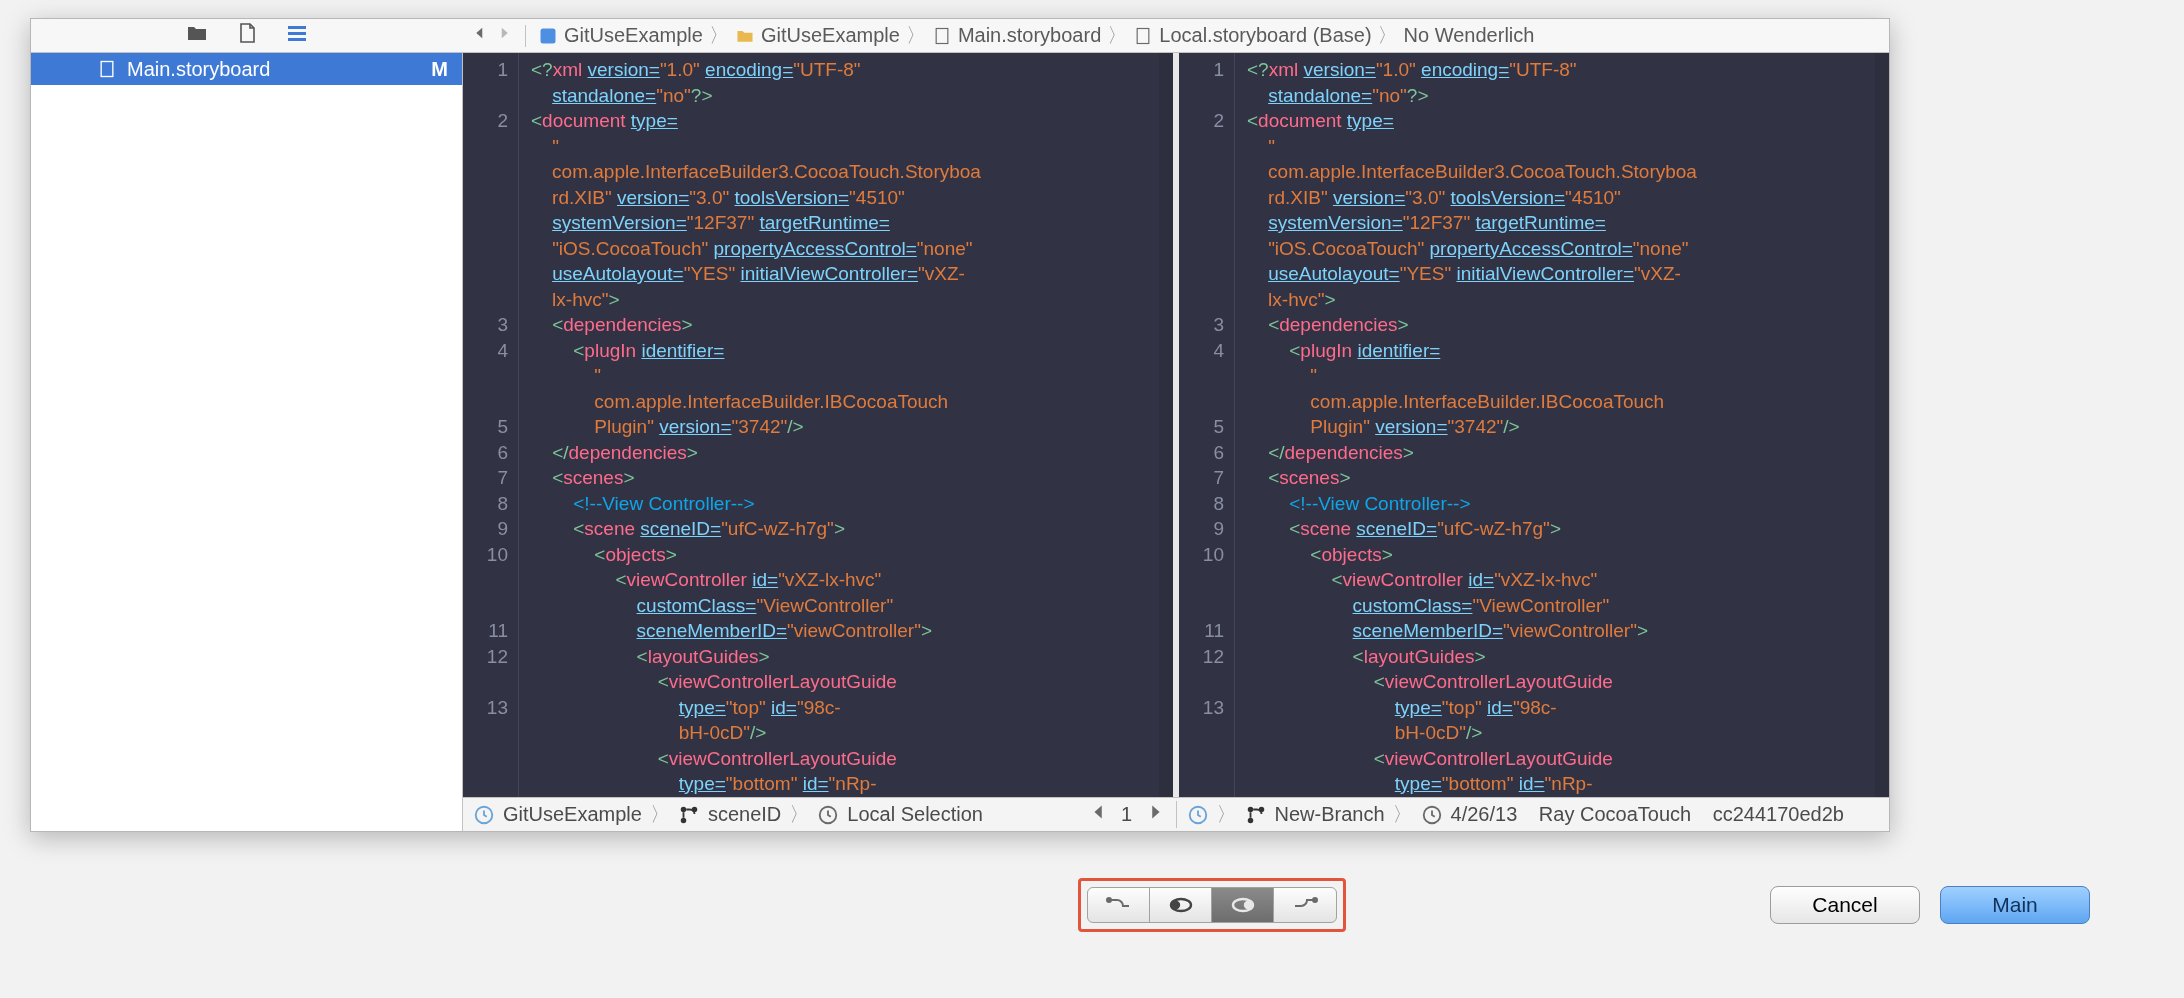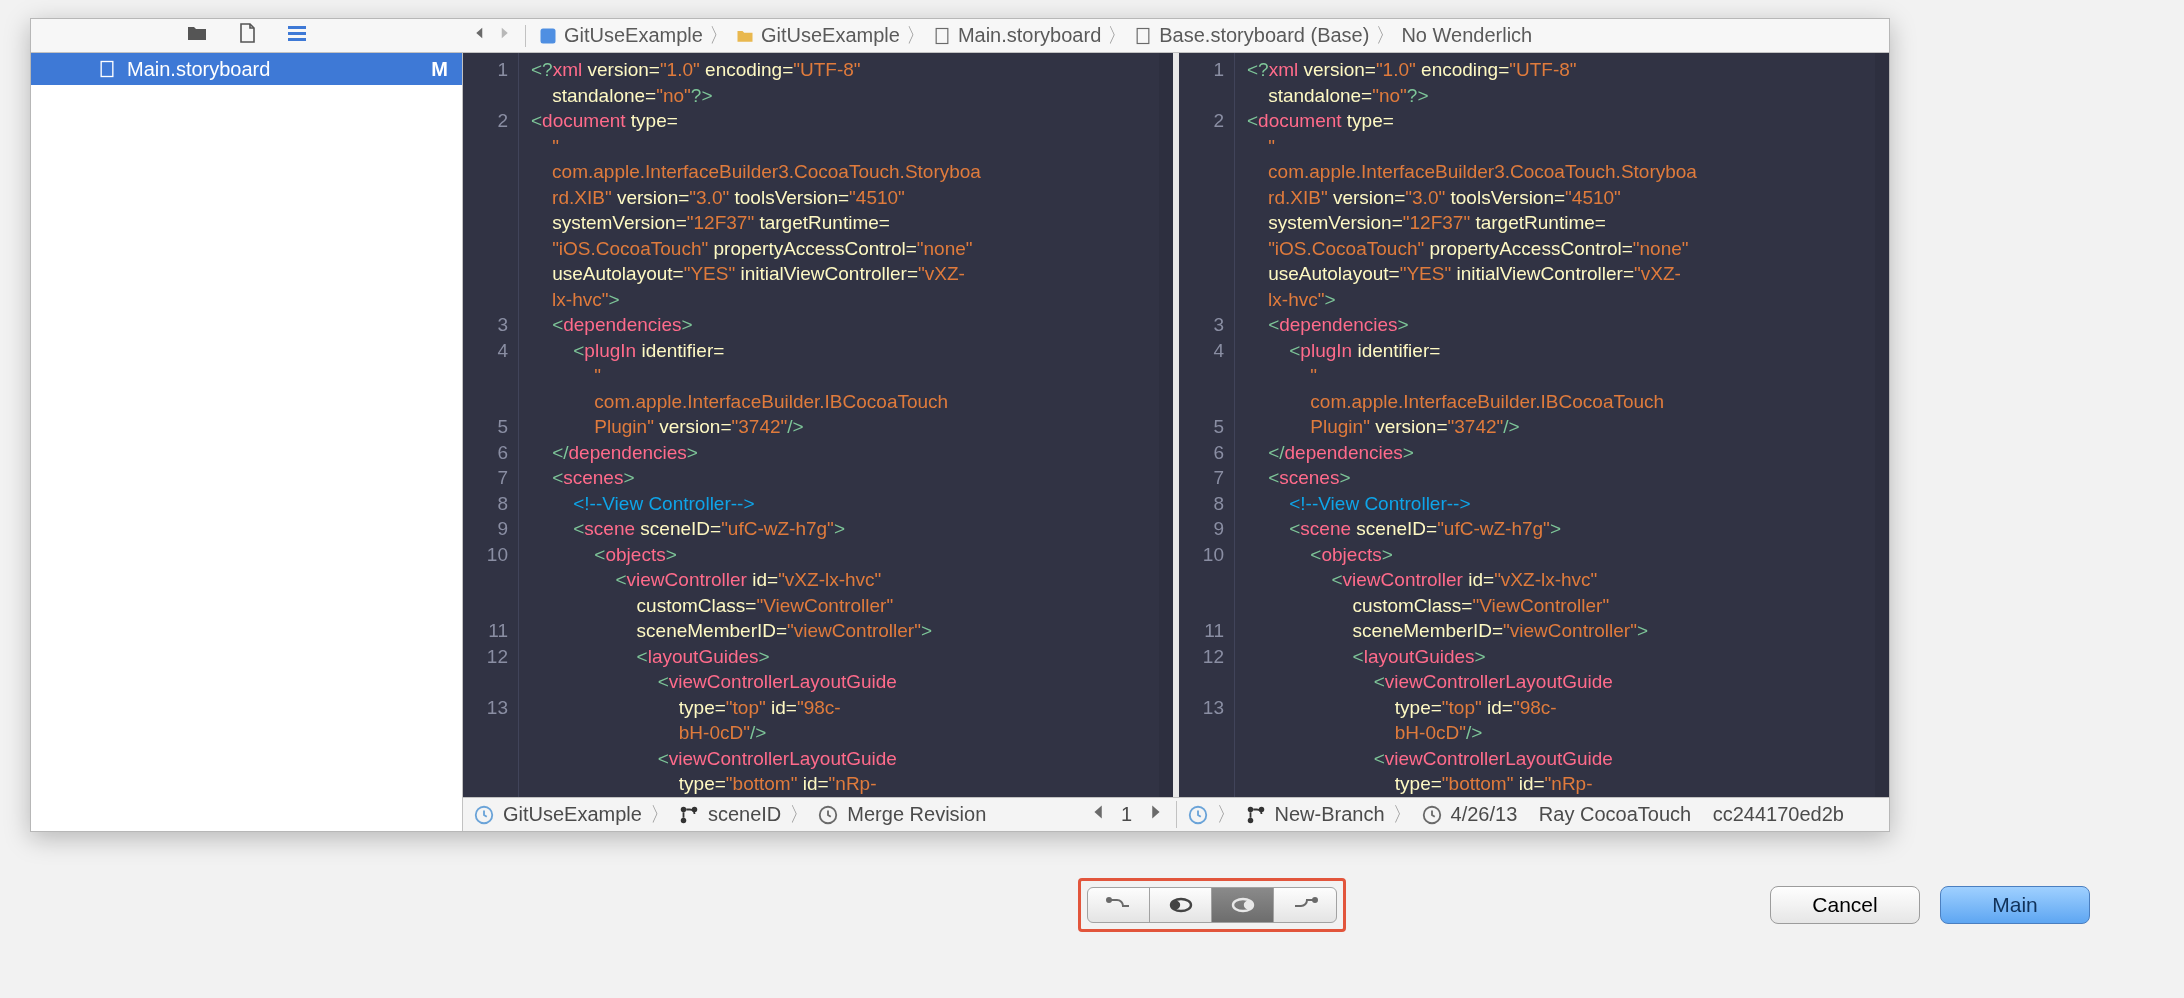--- a/index.html
+++ b/index.html
@@ -24,21 +24,21 @@
   .editors { flex:1; display:flex; flex-direction:column; }
   .panes { flex:1; display:flex; min-height:0; }
   .pane { flex:1; display:flex; min-width:0; background:#313344; color:#a6a9b8; font-family:"Menlo","Consolas",monospace; font-size:19px; line-height:25.5px; }
   .pane + .pane { border-left:6px solid #e8e8e8; }
   .gutter { width:56px; text-align:right; padding:4px 10px 0 0; color:#8a8ea3; background:#313344; border-right:1px solid #41445a; user-select:none; }
   .gutter div { height:25.5px; }
   .gutter .tall2 { height:51px; }
   .gutter .tall3 { height:76.5px; }
   .gutter .tall8 { height:204px; }
   .code { flex:1; padding:4px 8px 0 12px; white-space:pre; overflow:hidden; }
-  .t-punc{color:#7ec699;} .t-tag{color:#ff6b8b;} .t-attr{color:#fef9c3;} .t-str{color:#e07b3c;} .t-cmt{color:#0ea5e9;}
+  .t-punc{color:#7ec699;} .t-tag{color:#ff6b8b;} .t-attr{color:#7dd3fc;text-decoration:underline;} .t-str{color:#e07b3c;} .t-cmt{color:#0ea5e9;}
   .strut { width:14px; background:#2d2f3f; }
   
   .status { height:34px; display:flex; align-items:center; background:#f4f4f4; border-top:1px solid #c2c2c2; font-size:20px; color:#4b4b4b; }
   .status .half { flex:1; display:flex; align-items:center; gap:8px; padding:0 10px; min-width:0; overflow:hidden; }
   .status .half + .half { border-left:1px solid #c2c2c2; }
   .status svg { width:22px; height:22px; flex:none; }
   .arrow-sm { width:14px; height:14px; }
   .status .chev { color:#9a9a9a; }
   
   .action-row { position:absolute; left:30px; top:878px; width:2090px; height:56px; display:flex; align-items:center; }
@@ -97,21 +97,21 @@
         <svg viewBox="0 0 24 24" fill="none" stroke="#6a6a6a" stroke-width="1.4">
             <rect x="5" y="3" width="14" height="18"></rect>
           </svg>
         <span>Main.storyboard</span>
       </span>
         <span class="sep">〉</span>
       <span class="crumb">
         <svg viewBox="0 0 24 24" fill="none" stroke="#6a6a6a" stroke-width="1.4">
             <rect x="5" y="3" width="14" height="18"></rect>
           </svg>
-        <span>Base.storyboard (Base)</span>
+        <span>Local.storyboard (Base)</span>
       </span>
         <span class="sep">〉</span>
       <span class="crumb">
         <span>No Wenderlich</span>
       </span>
     </div>
   </div>
 
   <div class="row-main">
     <div class="sidebar">
@@ -239,21 +239,21 @@
               <circle cx="6" cy="18" r="3"></circle>
               <circle cx="18" cy="6" r="3"></circle>
               <path d="M6 9v6M9 6h4a5 5 0 0 1 5 5" stroke="#333" stroke-width="2" fill="none"></path>
             </svg>
           <span>sceneID</span>
           <span class="chev">〉</span>
           <svg viewBox="0 0 24 24" fill="none" stroke="#6a6a6a" stroke-width="2">
               <circle cx="12" cy="12" r="9"></circle>
               <path d="M12 7v5l3 2"></path>
             </svg>
-          <span>Merge Revision</span>
+          <span>Local Selection</span>
           <span style="flex:1"></span>
           <span><svg class="arrow-sm" viewBox="0 0 24 24" fill="#6a6a6a">
                 <path d="M15 5l-8 7 8 7z"></path>
               </svg></span>
           <span style="min-width:18px;text-align:center">1</span>
           <span><svg class="arrow-sm" viewBox="0 0 24 24" fill="#6a6a6a">
                 <path d="M9 5l8 7-8 7z"></path>
               </svg></span>
         </div>
         <div class="half">

